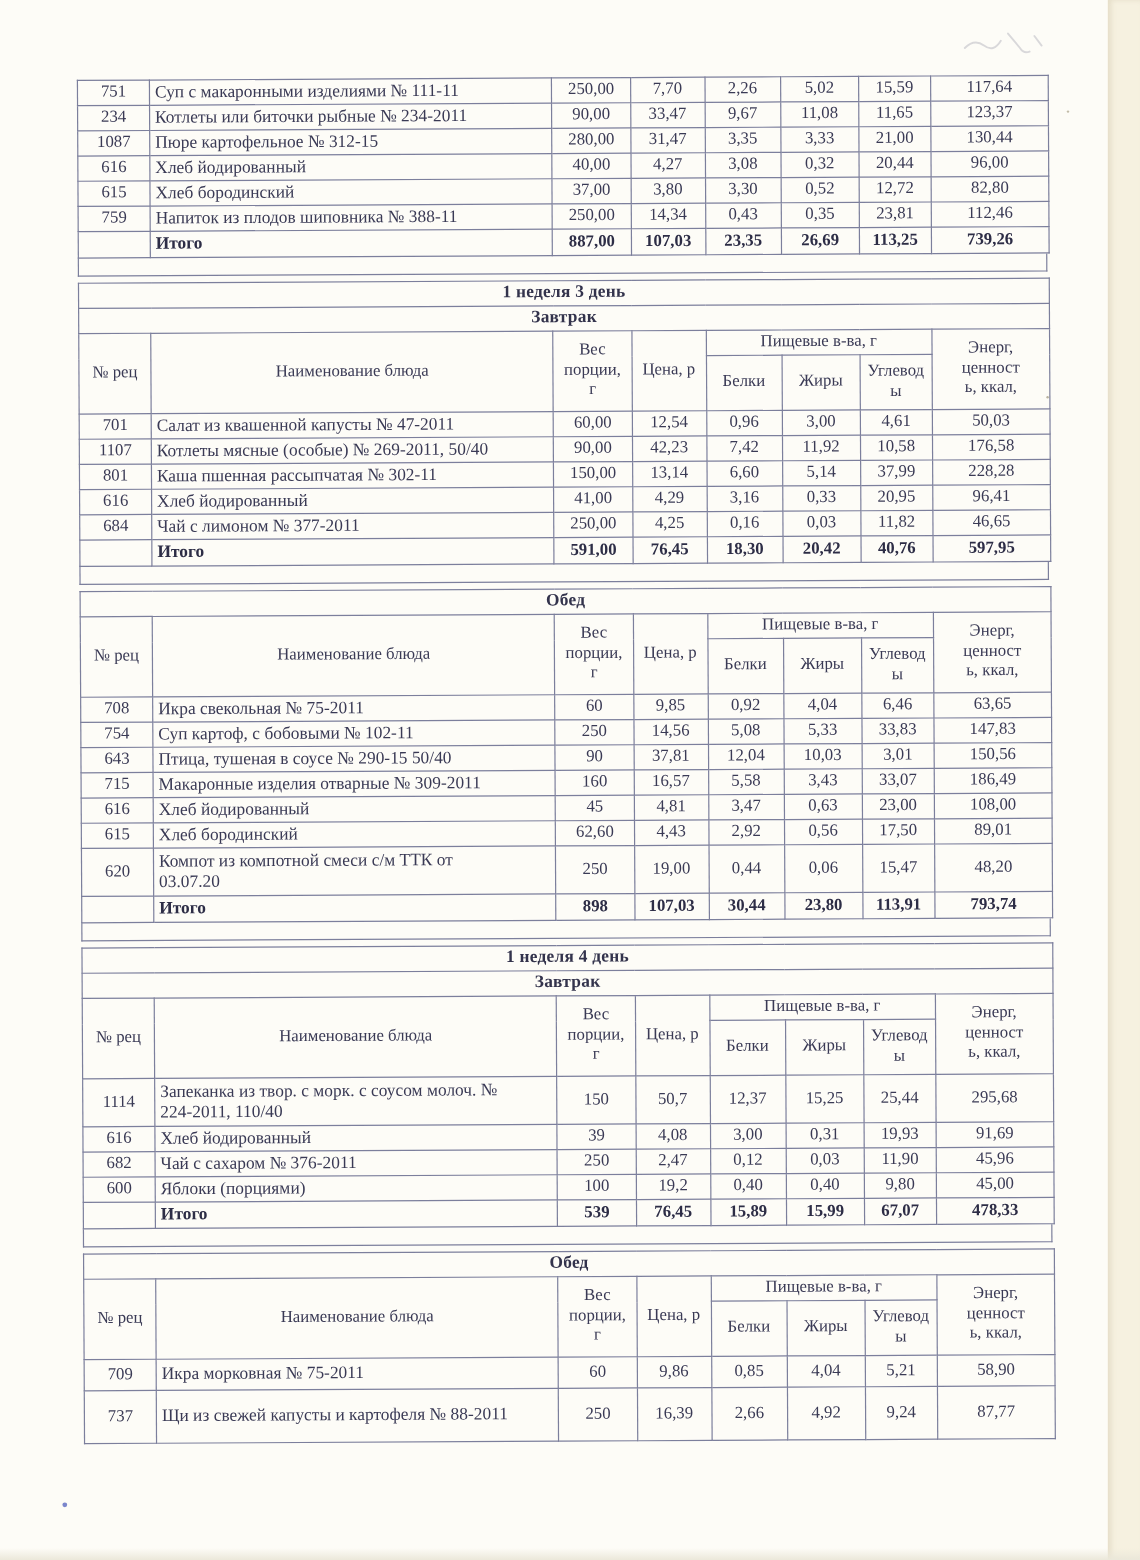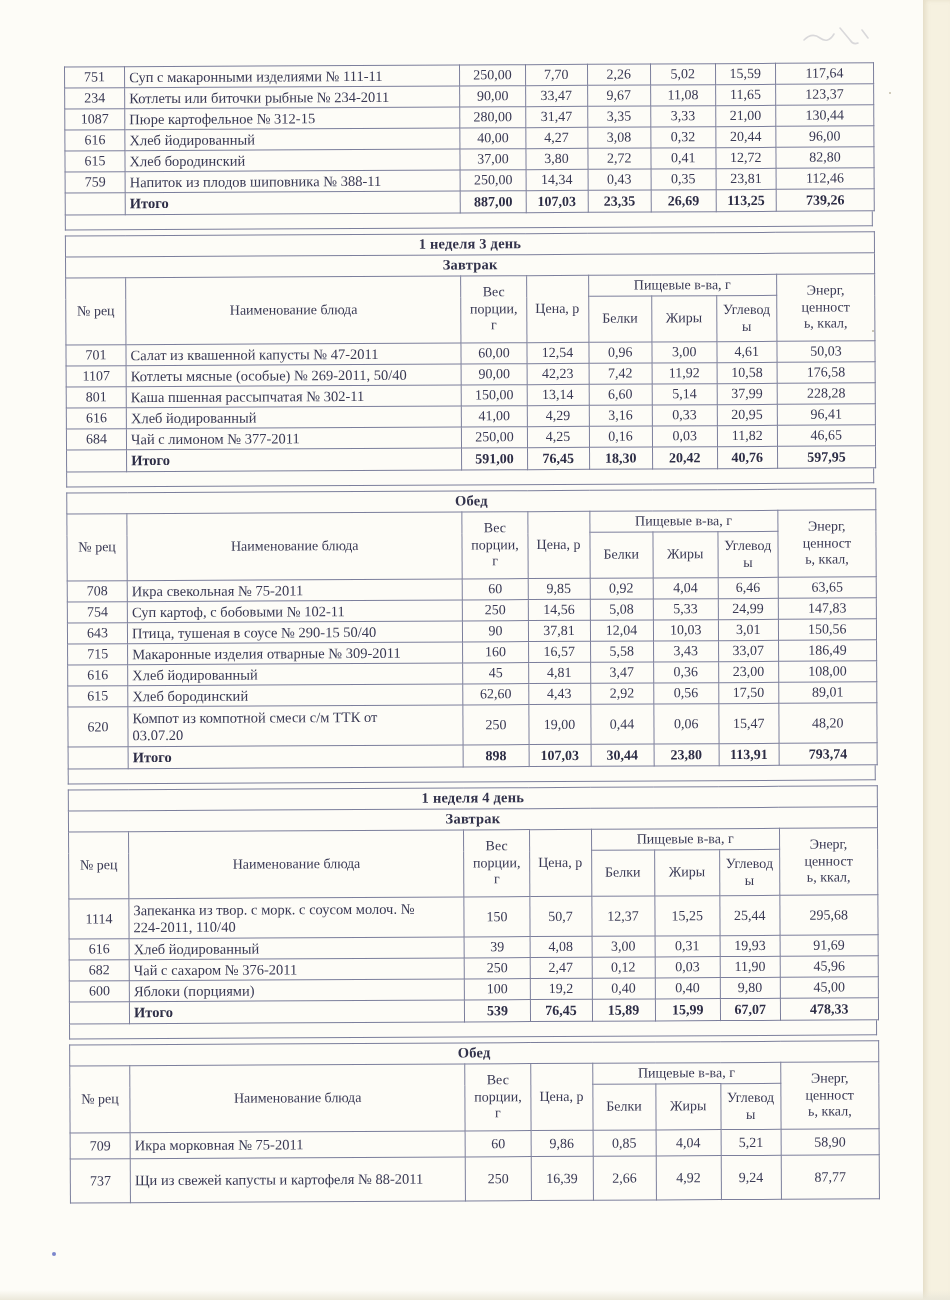--- a/index.html
+++ b/index.html
@@ -135,22 +135,22 @@
             <td class="num">3,08</td>
             <td class="num">0,32</td>
             <td class="num">20,44</td>
             <td class="num">96,00</td>
           </tr>
           <tr>
             <td class="num">615</td>
             <td class="name">Хлеб бородинский</td>
             <td class="num">37,00</td>
             <td class="num">3,80</td>
-            <td class="num">2,72</td>
-            <td class="num">0,41</td>
+            <td class="num">3,30</td>
+            <td class="num">0,52</td>
             <td class="num">12,72</td>
             <td class="num">82,80</td>
           </tr>
           <tr>
             <td class="num">759</td>
             <td class="name">Напиток из плодов шиповника № 388-11</td>
             <td class="num">250,00</td>
             <td class="num">14,34</td>
             <td class="num">0,43</td>
             <td class="num">0,35</td>
@@ -320,21 +320,21 @@
             <td class="num">6,46</td>
             <td class="num">63,65</td>
           </tr>
           <tr>
             <td class="num">754</td>
             <td class="name">Суп картоф, с бобовыми № 102-11</td>
             <td class="num">250</td>
             <td class="num">14,56</td>
             <td class="num">5,08</td>
             <td class="num">5,33</td>
-            <td class="num">24,99</td>
+            <td class="num">33,83</td>
             <td class="num">147,83</td>
           </tr>
           <tr>
             <td class="num">643</td>
             <td class="name">Птица, тушеная в соусе № 290-15 50/40</td>
             <td class="num">90</td>
             <td class="num">37,81</td>
             <td class="num">12,04</td>
             <td class="num">10,03</td>
             <td class="num">3,01</td>
@@ -349,21 +349,21 @@
             <td class="num">3,43</td>
             <td class="num">33,07</td>
             <td class="num">186,49</td>
           </tr>
           <tr>
             <td class="num">616</td>
             <td class="name">Хлеб йодированный</td>
             <td class="num">45</td>
             <td class="num">4,81</td>
             <td class="num">3,47</td>
-            <td class="num">0,36</td>
+            <td class="num">0,63</td>
             <td class="num">23,00</td>
             <td class="num">108,00</td>
           </tr>
           <tr>
             <td class="num">615</td>
             <td class="name">Хлеб бородинский</td>
             <td class="num">62,60</td>
             <td class="num">4,43</td>
             <td class="num">2,92</td>
             <td class="num">0,56</td>

